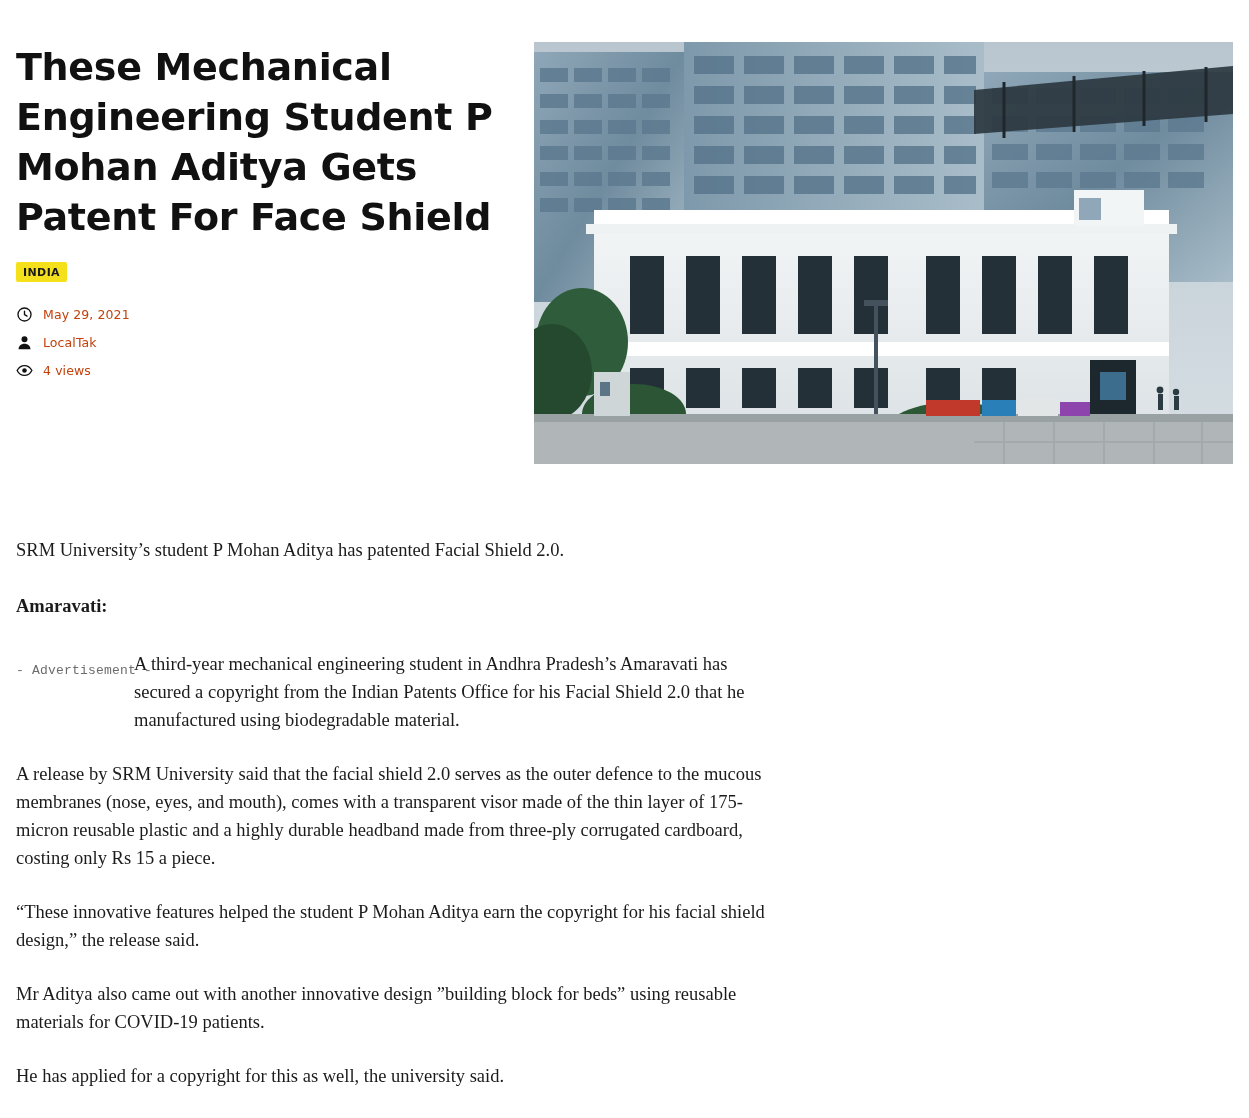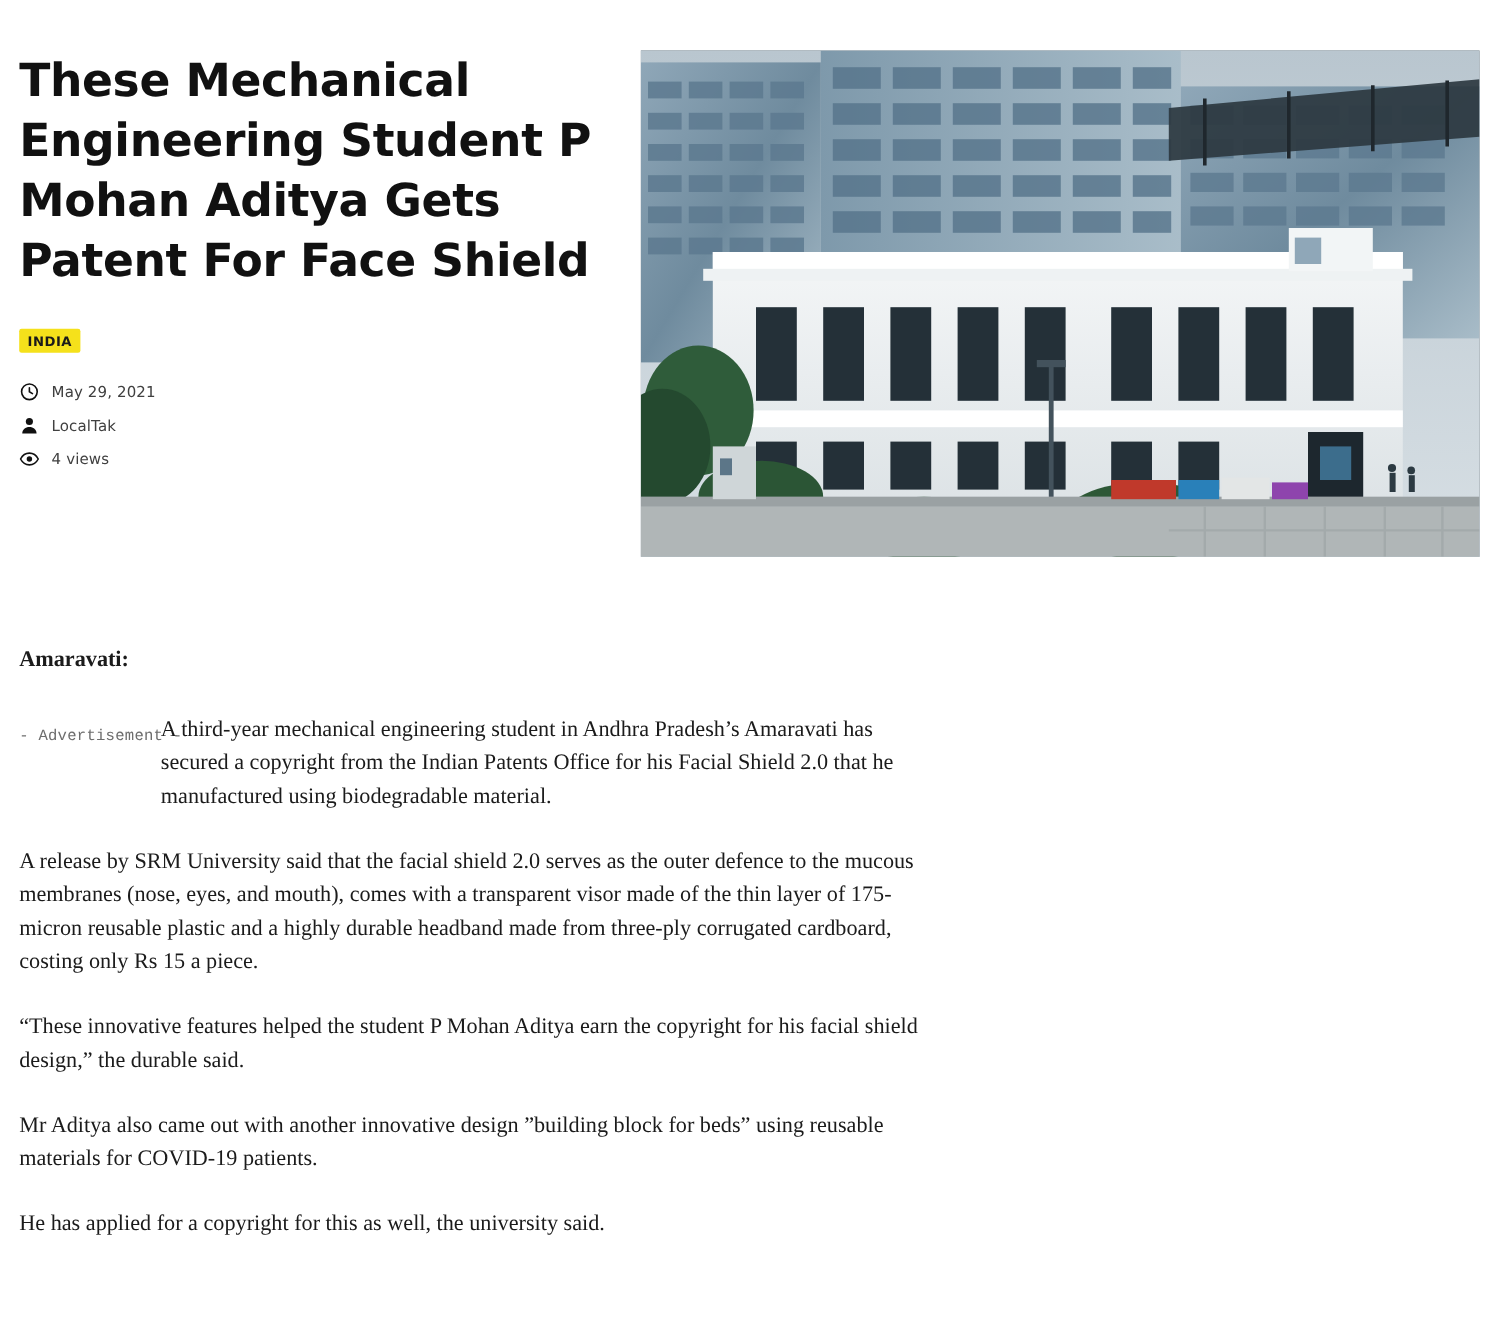--- a/index.html
+++ b/index.html
@@ -34,21 +34,21 @@
     font-family: "DejaVu Sans", sans-serif;
     font-size: 38px;
     line-height: 50px;
     font-weight: 700;
     letter-spacing: -0.3px;
     color: #111111;
   }
   .meta-block {
     position: absolute;
     left: 16px;
-    top: 274px;
+    top: 262px;
     width: 480px;
   }
   .cat-badge {
     display: inline-block;
     background: #f5e11b;
     color: #1a1a1a;
     font-family: "DejaVu Sans", sans-serif;
     font-size: 11px;
     font-weight: 700;
     letter-spacing: 0.4px;
@@ -64,21 +64,21 @@
   }
   .meta-row .mi {
     width: 17px;
     height: 17px;
     flex: 0 0 17px;
     display: block;
   }
   .meta-row .mtext {
     font-family: "DejaVu Sans", sans-serif;
     font-size: 12.5px;
-    color: #404040;
+    color: #c2410c;
     letter-spacing: 0.1px;
   }
   .meta-row .mtext.bold { font-weight: 400; }
 
   
   .hero {
     position: absolute;
     left: 534px;
     top: 42px;
     width: 699px;
@@ -355,30 +355,31 @@
 
         <rect x="60" y="330" width="36" height="44" fill="#cfd6d8"></rect>
         <rect x="66" y="340" width="10" height="14" fill="#5c7688"></rect>
       </svg>
     </div>
   </div>
 
   <div class="body-wrap">
     <div class="body-col">
 
+      <p class="lead">SRM University’s student P Mohan Aditya has patented Facial Shield 2.0.</p>
 
       <p class="dateline">Amaravati:</p>
 
       <div class="ad-slot">
         <span class="ad-label">- Advertisement -</span>
       </div>
       <p>A third-year mechanical engineering student in Andhra Pradesh’s Amaravati has secured a copyright from the Indian Patents Office for his Facial Shield 2.0 that he manufactured using biodegradable material.</p>
       <div class="clearfix"></div>
 
       <p>A release by SRM University said that the facial shield 2.0 serves as the outer defence to the mucous membranes (nose, eyes, and mouth), comes with a transparent visor made of the thin layer of 175-micron reusable plastic and a highly durable headband made from three-ply corrugated cardboard, costing only Rs 15 a piece.</p>
-      <p>“These innovative features helped the student P Mohan Aditya earn the copyright for his facial shield design,” the durable said.</p>
+      <p>“These innovative features helped the student P Mohan Aditya earn the copyright for his facial shield design,” the release said.</p>
       <p>Mr Aditya also came out with another innovative design ”building block for beds” using reusable materials for COVID-19 patients.</p>
       <p>He has applied for a copyright for this as well, the university said.</p>
 
     </div>
   </div>
 
 </div>
 
 </body></html>

